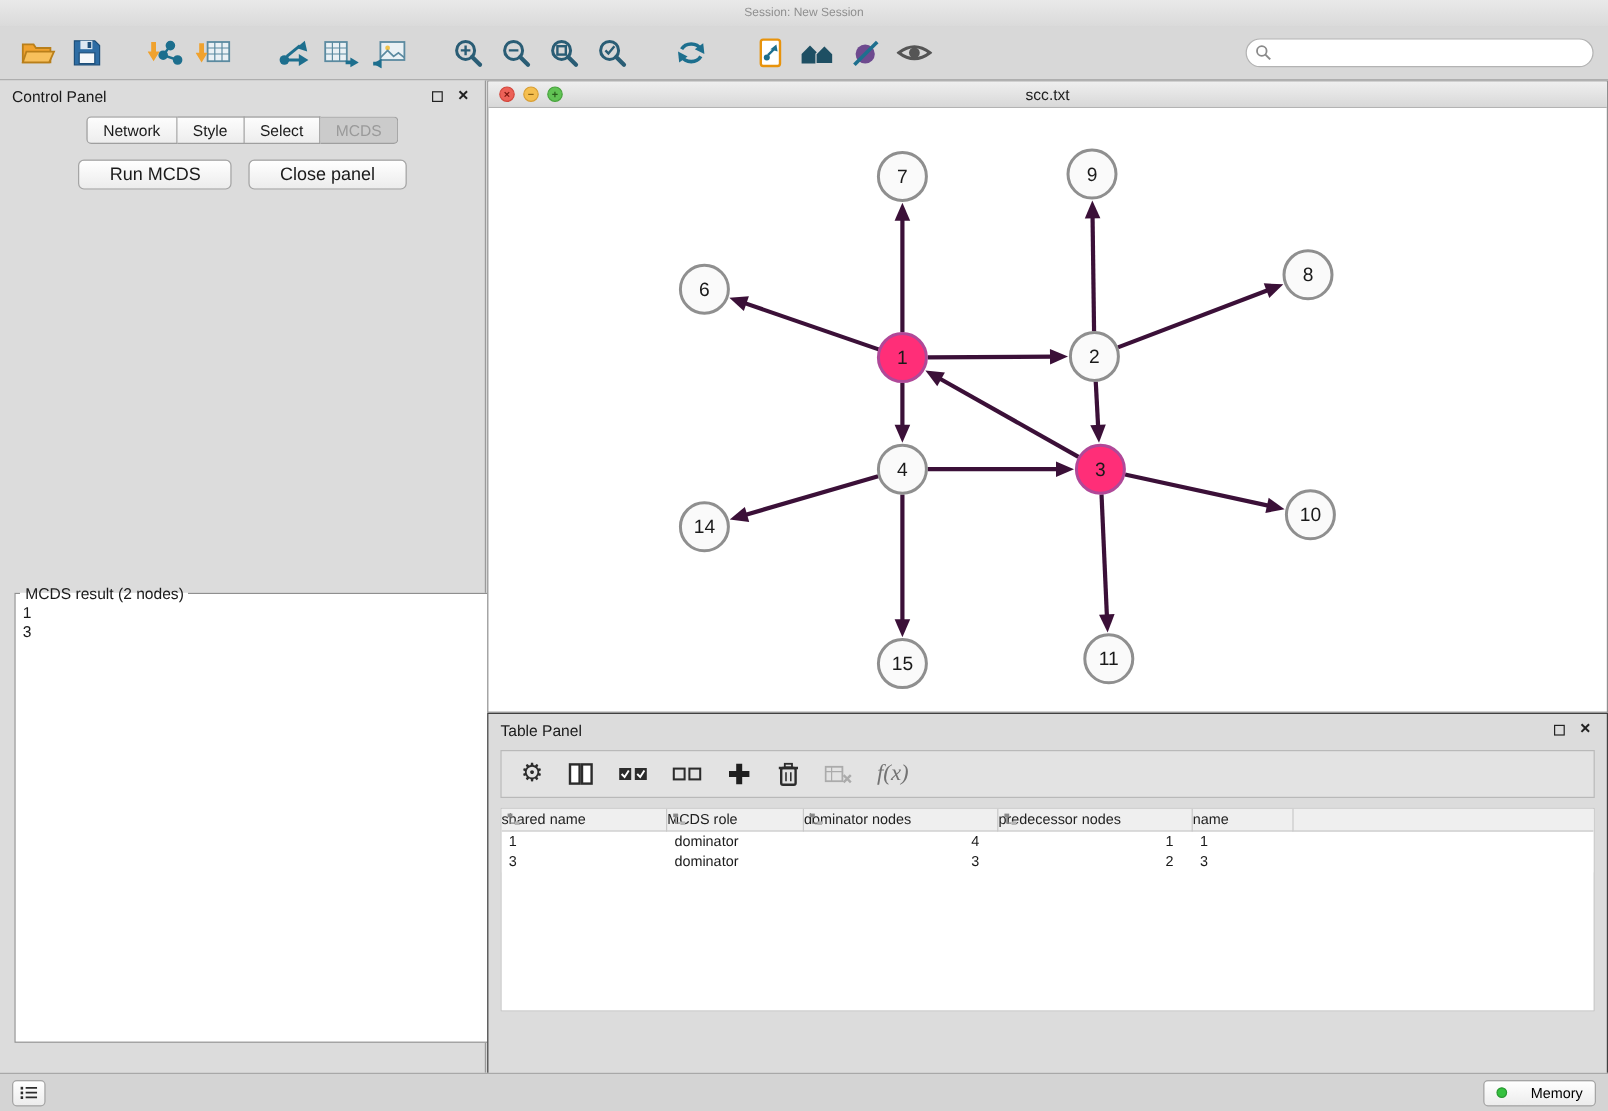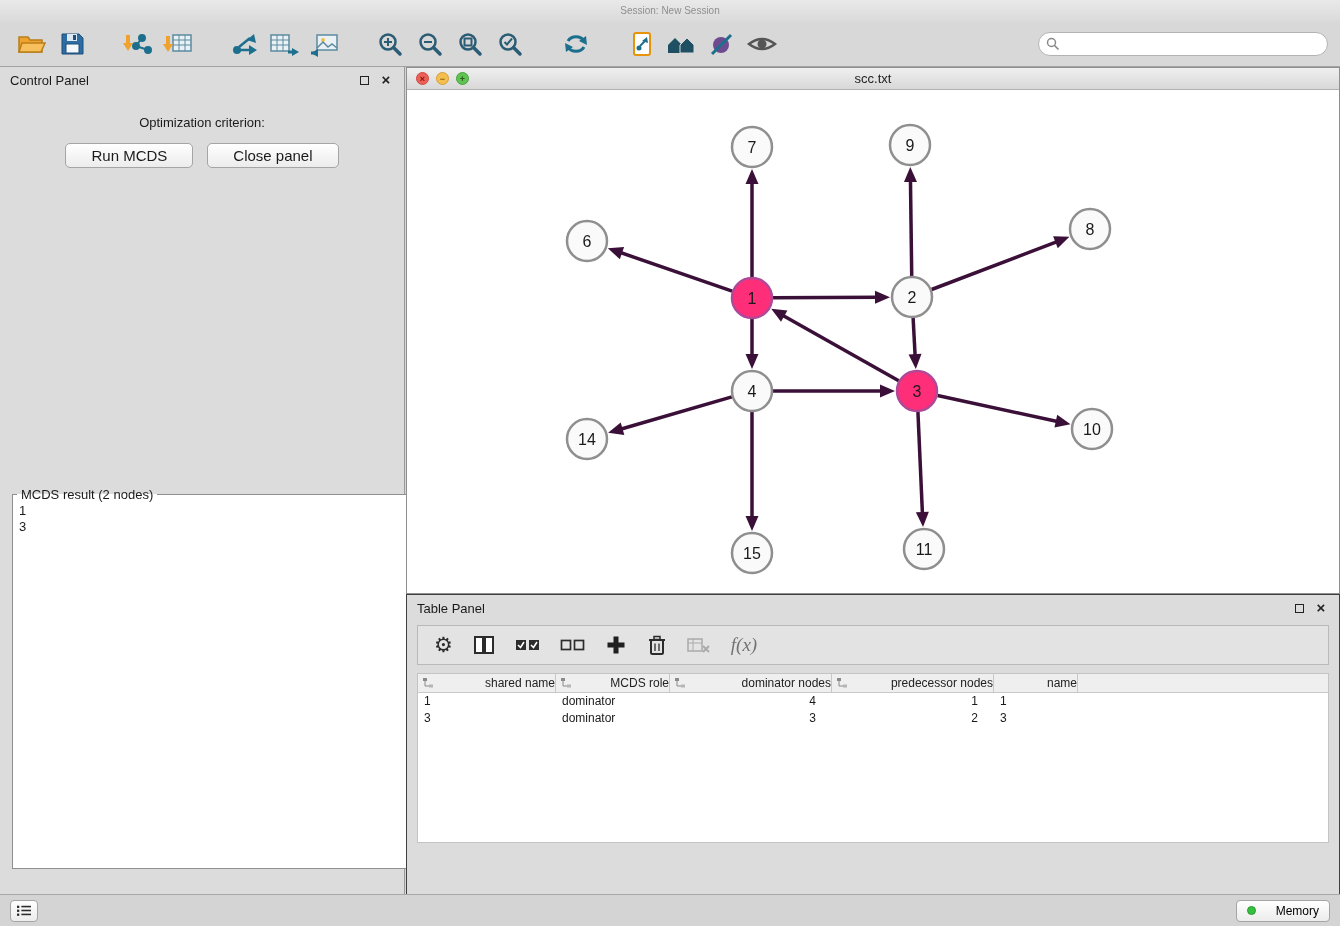--- a/index.html
+++ b/index.html
@@ -113,21 +113,21 @@
     border:1px solid #b9b9b9; display:flex; align-items:center; gap:20px; padding:0 16px;
   }
   .tp-ico { border:none; background:transparent; padding:0; display:flex; align-items:center; }
   .gear-char { font-size:21px; color:#2c2c2c; line-height:20px; }
   .fx { font-family:"Liberation Serif", serif; font-style:italic; font-size:19px; color:#737373; }
 
   .tp-table { margin:8px 10px 0 10px; background:#fff; height:170px; border:1px solid #c4c4c4; overflow:hidden; }
   .tp-header { display:flex; height:19px; background:#efefef; font-size:12px; }
   .th-cell {
     position:relative; border-right:1px solid #c8c8c8; border-bottom:1px solid #c8c8c8;
-    display:flex; align-items:center; justify-content:flex-end; color:#222;
+    display:flex; align-items:center; justify-content:flex-start; color:#222;
   }
   .th-fill { flex:1; border-bottom:1px solid #c8c8c8; background:#efefef; }
   .sort-ico { position:absolute; left:4px; top:3px; }
   .tp-row { display:flex; height:17px; font-size:12px; background:#fff; }
   .td { padding:1px 6px; overflow:hidden; white-space:nowrap; }
   .num-r { text-align:right; padding-right:16px; }
 
   .tp-tabs { display:flex; justify-content:center; margin-top:14px; }
 
   
@@ -306,22 +306,27 @@
     <span>Control Panel</span>
     <span class="spacer"></span>
     <button class="win-btn">
         <span class="float-glyph"></span>
       </button>
     <button class="win-btn">
         <span class="close-glyph">×</span>
       </button>
   </div>
 
-
-  <div class="opt-label">Optimization criterion:</div>
+  <div class="tabs">
+    <div class="tab">Network</div>
+    <div class="tab">Style</div>
+    <div class="tab">Select</div>
+    <div class="tab active">MCDS</div>
+  </div>
+
 
 
   <div class="btn-row">
     <button class="push-btn">Run MCDS</button>
     <button class="push-btn">Close panel</button>
   </div>
 
   <fieldset class="result-box">
     <legend>MCDS result (2 nodes)</legend>
     <div class="result-lines">

